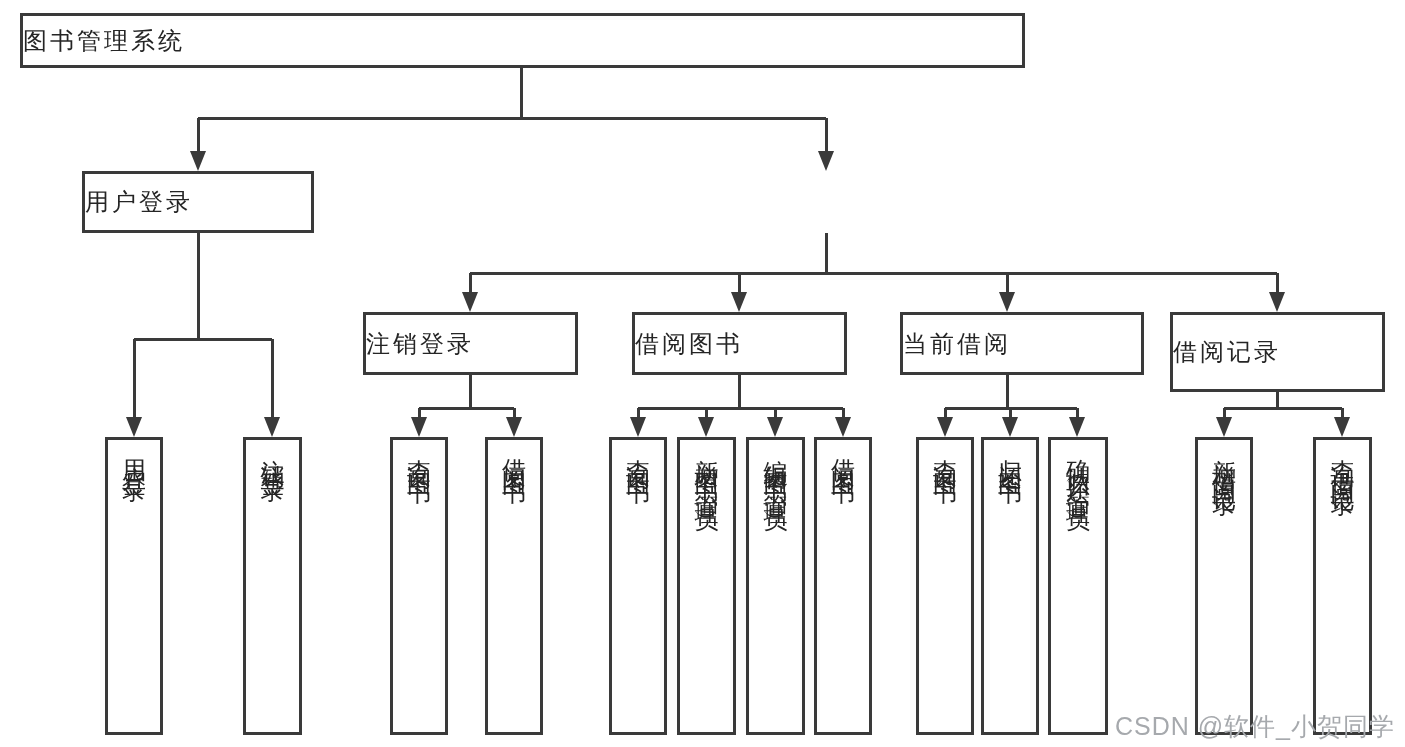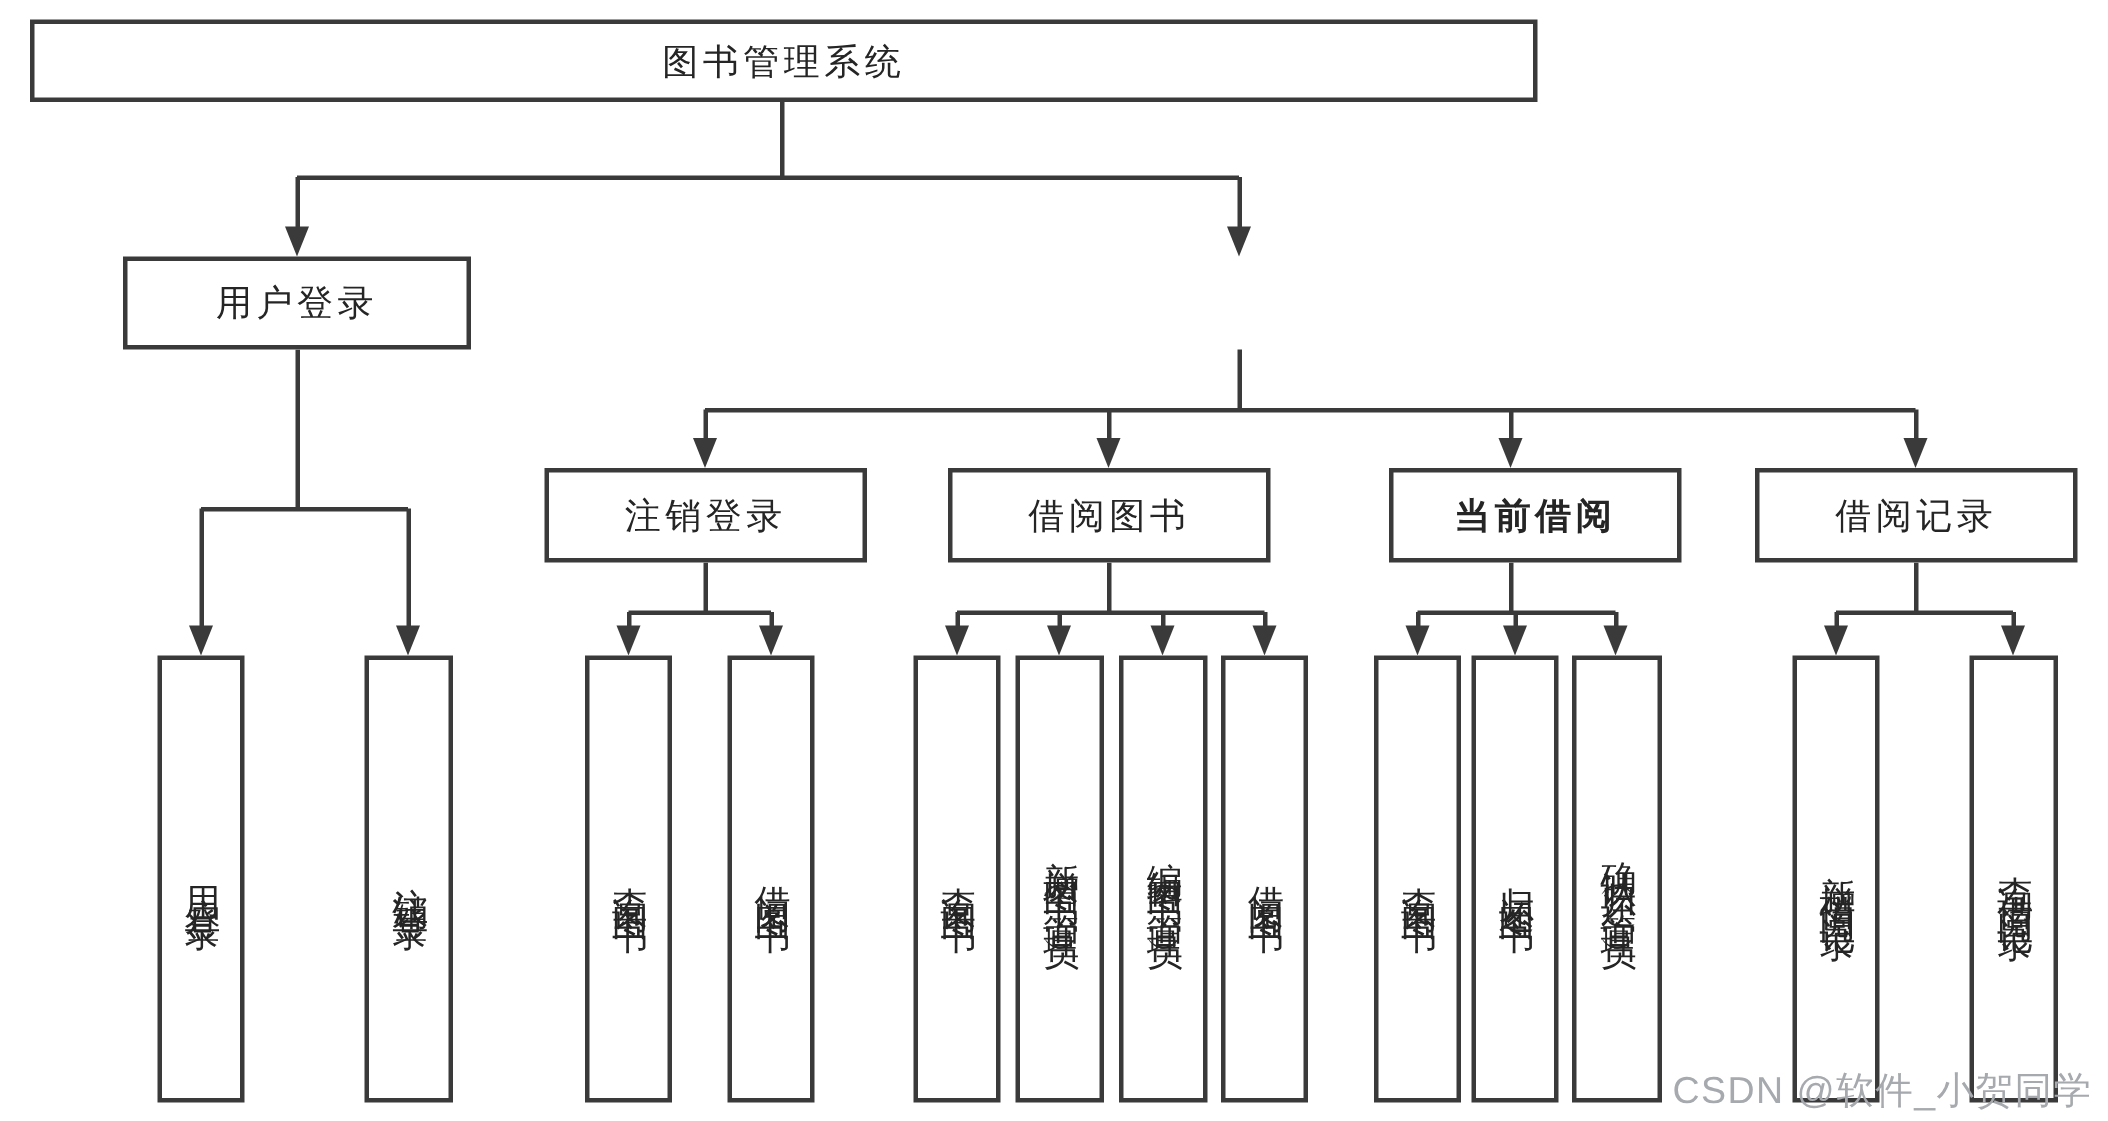--- a/index.html
+++ b/index.html
@@ -10,21 +10,20 @@
     font-family:"Liberation Sans", sans-serif;
     overflow:hidden;
   }
   .box{
     position:absolute;
     box-sizing:border-box;
     background:#ffffff;
     border:3px solid #3a3a3a;
     display:flex;
     align-items:center;
-    justify-content:center;
     color:#252525;
     z-index:2;
   }
   .box.h{
     font-size:24px;
     letter-spacing:3px;
     white-space:nowrap;
   }
   .box.v{
     writing-mode:vertical-rl;
@@ -68,24 +67,24 @@
     </div>
     <div class="box h" style="left: 82px; top: 171px; width: 232px; height: 62px;">
       <span class="label">用户登录</span>
     </div>
     <div class="box h" style="left: 363px; top: 312px; width: 215px; height: 63px;">
       <span class="label">注销登录</span>
     </div>
     <div class="box h" style="left: 632px; top: 312px; width: 215px; height: 63px;">
       <span class="label">借阅图书</span>
     </div>
-    <div class="box h" style="left: 926px; top: 312px; width: 195px; height: 63px; font-weight: bold;">
+    <div class="box h" style="left: 900px; top: 312px; width: 244px; height: 63px;">
       <span class="label">当前借阅</span>
     </div>
-    <div class="box h" style="left: 1170px; top: 312px; width: 215px; height: 63px;">
+    <div class="box h" style="left: 1170px; top: 312px; width: 215px; height: 80px;">
       <span class="label">借阅记录</span>
     </div>
     <div class="box v" style="left: 105px; top: 437px; width: 58px; height: 298px;">
       <span class="label">用户登录</span>
     </div>
     <div class="box v" style="left: 243px; top: 437px; width: 59px; height: 298px;">
       <span class="label">注销登录</span>
     </div>
     <div class="box v" style="left: 390px; top: 437px; width: 58px; height: 298px;">
       <span class="label">查询图书</span>

